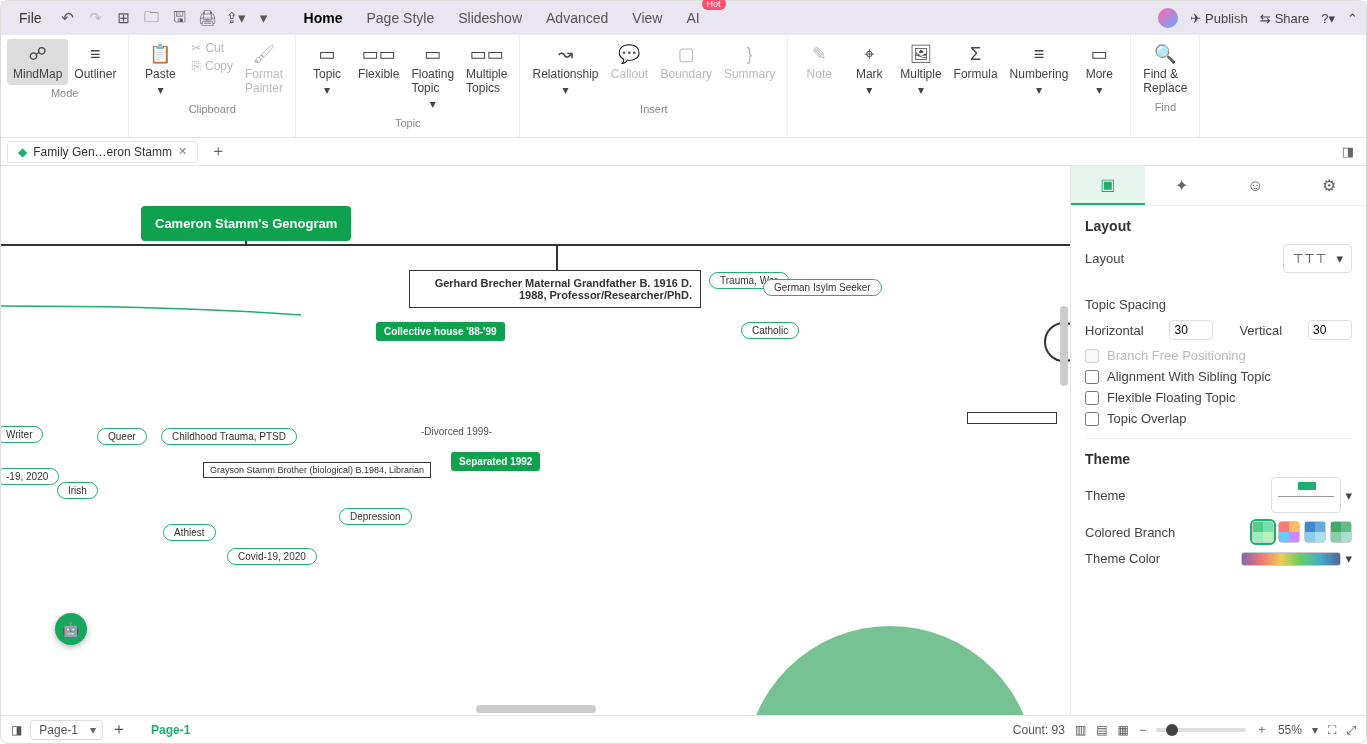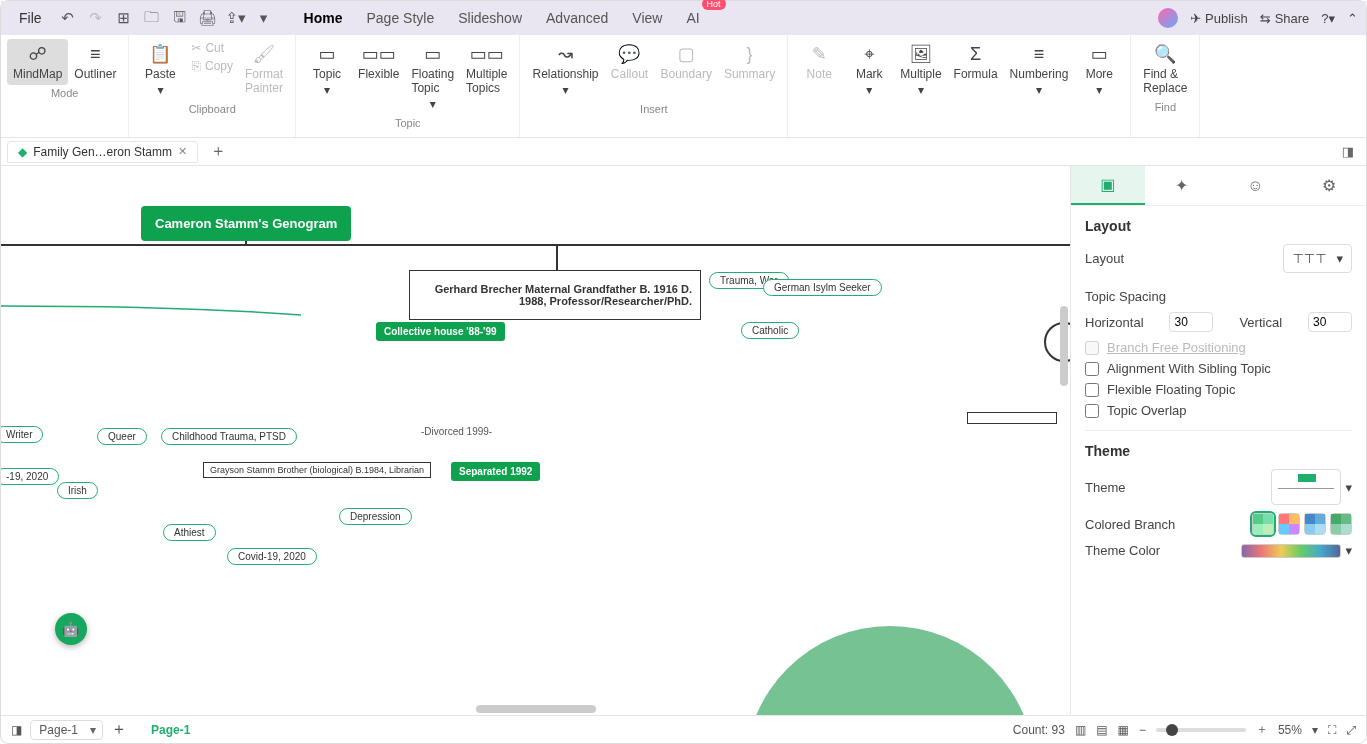--- a/index.html
+++ b/index.html
@@ -46,21 +46,21 @@
 .sp-tabs { display:flex; height:40px; border-bottom:1px solid #eee;}
 .sp-tab { flex:1; display:flex; align-items:center; justify-content:center; font-size:16px; color:#666;}
 .sp-tab.active { background:#e6f5ee; color:#1fae6e; border-bottom:2px solid #1fae6e;}
 .sp-body { padding:12px 14px; overflow:auto; flex:1; }
 .sp-h { font-weight:700; font-size:14px; margin-bottom:10px;}
 .sp-row { display:flex; align-items:center; justify-content:space-between; margin:8px 0; font-size:13px; color:#444;}
 .sp-select { border:1px solid #ddd; border-radius:4px; padding:6px 8px; display:flex; align-items:center; gap:10px;}
 .num-input { width:44px; border:1px solid #ddd; border-radius:4px; padding:2px 4px; font-size:12px;}
 .chk { display:flex; align-items:center; gap:8px; margin:6px 0; font-size:13px; color:#444;}
 .chk input { width:14px; height:14px;}
-.chk.dim { color:#bbb;text-decoration:underline;}
+.chk.dim { color:#bbb;}
 .divider { height:1px; background:#eee; margin:12px 0;}
 .theme-thumb { width:70px; height:36px; border:1px solid #ddd; border-radius:4px; position:relative;}
 .theme-thumb::before{content:""; position:absolute; left:26px; top:4px; width:18px; height:8px; background:#1fae6e;}
 .theme-thumb::after{content:""; position:absolute; left:6px; top:18px; right:6px; height:10px; border-top:1px solid #999;}
 .color-sw { display:flex; gap:4px;}
 .sw { width:22px; height:22px; border:1px solid #ccc; border-radius:4px; display:grid; grid-template-columns:1fr 1fr; grid-template-rows:1fr 1fr;}
 .sw span{display:block;}
 .gradient-bar{width:100px;height:14px;background:linear-gradient(90deg,#86a,#e77,#ec5,#6c6,#4ac,#569);border:1px solid #ccc;border-radius:3px;}
 
 .statusbar { height:28px; border-top:1px solid #e5e5e5; display:flex; align-items:center; padding:0 10px; font-size:12px; color:#555; gap:8px;}
@@ -71,21 +71,21 @@
 .statusbar .right { margin-left:auto; display:flex; align-items:center; gap:10px;}
 .zoom-track{width:90px;height:4px;background:#ddd;border-radius:2px;position:relative;}
 .zoom-track::after{content:"";position:absolute;left:10px;top:-4px;width:12px;height:12px;border-radius:50%;background:#444;}
 
 
 .canvas { position:absolute; inset:0;text-align:right; }
 .hr-dark { position:absolute; left:0; right:0; top:78px; height:2px; background:#333;}
 .title-node { position:absolute; left:140px; top:40px; background:#0ea24e; color:#fff; font-weight:700; padding:10px 14px; border-radius:4px; font-size:13px;}
 .title-stem { position:absolute; left:244px; top:70px; width:2px; height:10px; background:#333;}
 .mid-stem { position:absolute; left:555px; top:78px; width:2px; height:26px; background:#333;}
-.box-gf { position:absolute; left:408px; top:104px; width:292px; border:1px solid #333; background:#fff; padding:12px 8px; font-size:11px; font-weight:600;}
+.box-gf { position:absolute; left:408px; top:104px; width:292px; border:1px solid #333; background:#fff; padding:6px 8px; font-size:11px; font-weight:600;}
 .pill { position:absolute; border:1.5px solid #1fae6e; border-radius:14px; background:#fff; padding:2px 10px; font-size:10px; color:#333; white-space:nowrap;}
 .tag { position:absolute; background:#0ea24e; color:#fff; font-size:10px; padding:4px 8px; border-radius:3px; font-weight:600;}
 .smbox { position:absolute; border:1px solid #333; background:#fff; padding:2px 6px; font-size:9px;}
 .big-circle { position:absolute; left:744px; top:460px; width:290px; height:290px; border-radius:50%; background:#6bbd89; opacity:0.92;}
 .side-circle { position:absolute; right:-14px; top:156px; width:40px; height:40px; border:2px solid #333; border-radius:50%; background:#fff;}
 .chat { position:absolute; left:54px; bottom:70px; width:32px; height:32px; border-radius:50%; background:#17a85f; box-shadow:0 2px 6px rgba(0,0,0,.3); display:flex; align-items:center; justify-content:center; color:#fff; font-size:14px;}
 .hscroll { position:absolute; left:50%; bottom:2px; transform:translateX(-50%); width:120px; height:8px; background:#ccc; border-radius:4px;}
 .vscroll { position:absolute; right:2px; top:140px; width:8px; height:80px; background:#ccc; border-radius:4px;}
 
 .svg-lines { position:absolute; inset:0; pointer-events:none;}
@@ -301,21 +301,21 @@
         <div class="box-gf">Gerhard Brecher Maternal Grandfather B. 1916 D. 1988, Professor/Researcher/PhD.</div>
         <div class="pill" style="left:708px;top:106px">Trauma, War</div>
         <div class="pill" style="left:762px;top:113px">German Isylm Seeker</div>
         <div class="tag" style="left:375px;top:156px">Collective house '88-'99</div>
         <div class="pill" style="left:740px;top:156px">Catholic</div>
         <div class="pill" style="left:-6px;top:260px">Writer</div>
         <div class="pill" style="left:96px;top:262px">Queer</div>
         <div class="pill" style="left:160px;top:262px">Childhood Trauma, PTSD</div>
         <div style="position:absolute;left:420px;top:260px;font-size:10px;color:#555">-Divorced 1999-</div>
         <div class="smbox" style="left:966px;top:246px;height:12px;width:90px"></div>
-        <div class="tag" style="left:450px;top:296px">Separated 1992</div>
+        <div class="tag" style="left:450px;top:286px">Separated 1992</div>
         <div class="smbox" style="left:202px;top:296px">Grayson Stamm  Brother (biological) B.1984, Librarian</div>
         <div class="pill" style="left:-6px;top:302px">-19, 2020</div>
         <div class="pill" style="left:56px;top:316px">Irish</div>
         <div class="pill" style="left:162px;top:358px">Athiest</div>
         <div class="pill" style="left:338px;top:342px">Depression</div>
         <div class="pill" style="left:226px;top:382px">Covid-19, 2020</div>
         <div class="big-circle"></div>
 
         <div class="side-circle"></div>
         <div class="chat">🤖</div>
@@ -341,21 +341,21 @@
       </div>
       <div class="sp-body">
         <div class="sp-h">Layout</div>
         <div class="sp-row">
           <span>Layout</span>
           <div class="sp-select">
               <span>⊤⊤⊤</span>
               <span>▾</span>
             </div>
         </div>
-        <div style="font-size:13px;color:#444;margin-top:16px">Topic Spacing</div>
+        <div style="font-size:13px;color:#444;margin-top:24px">Topic Spacing</div>
         <div class="sp-row">
           <span>Horizontal</span>
           <input class="num-input" value="30" style="">
           <span>Vertical</span>
           <input class="num-input" value="30" style="">
         </div>
         <label class="chk dim">
             <input type="checkbox" disabled="" style="">
             <span>Branch Free Positioning</span>
           </label>

